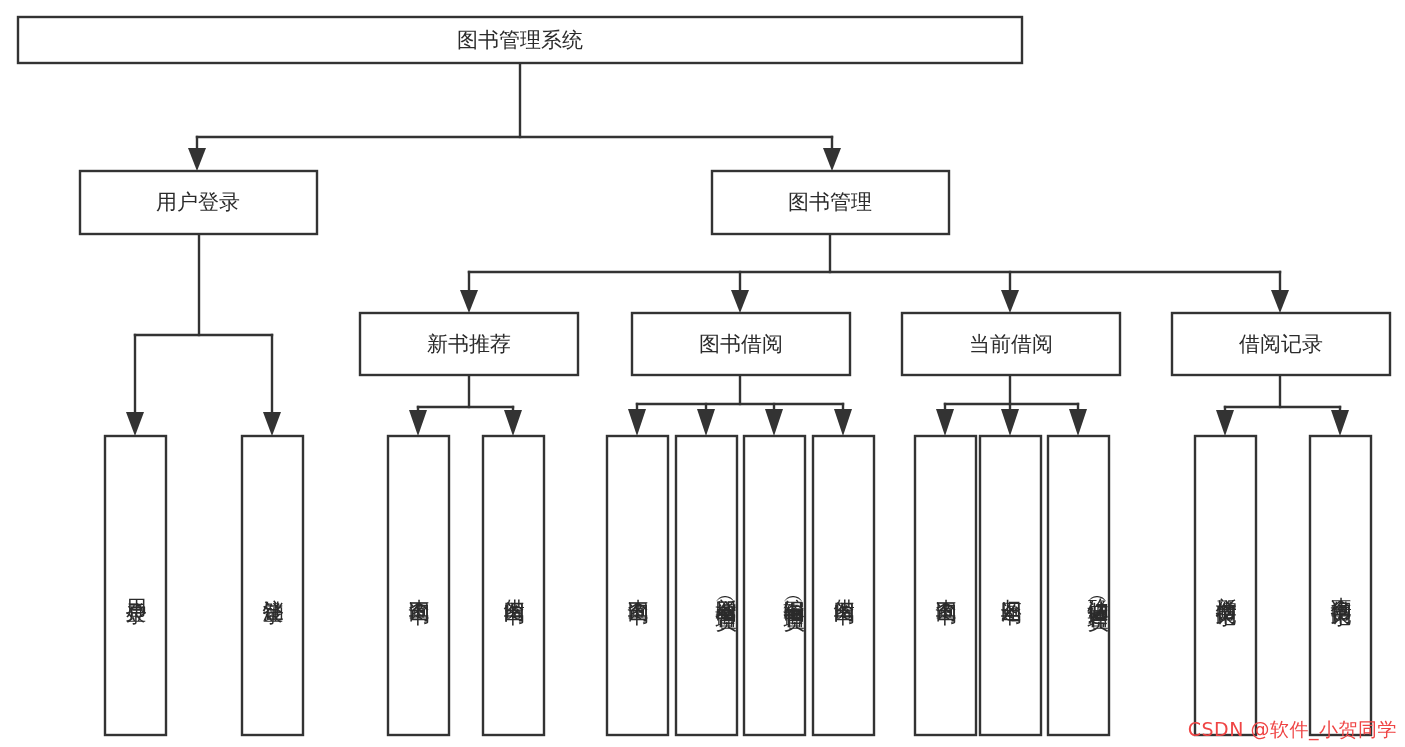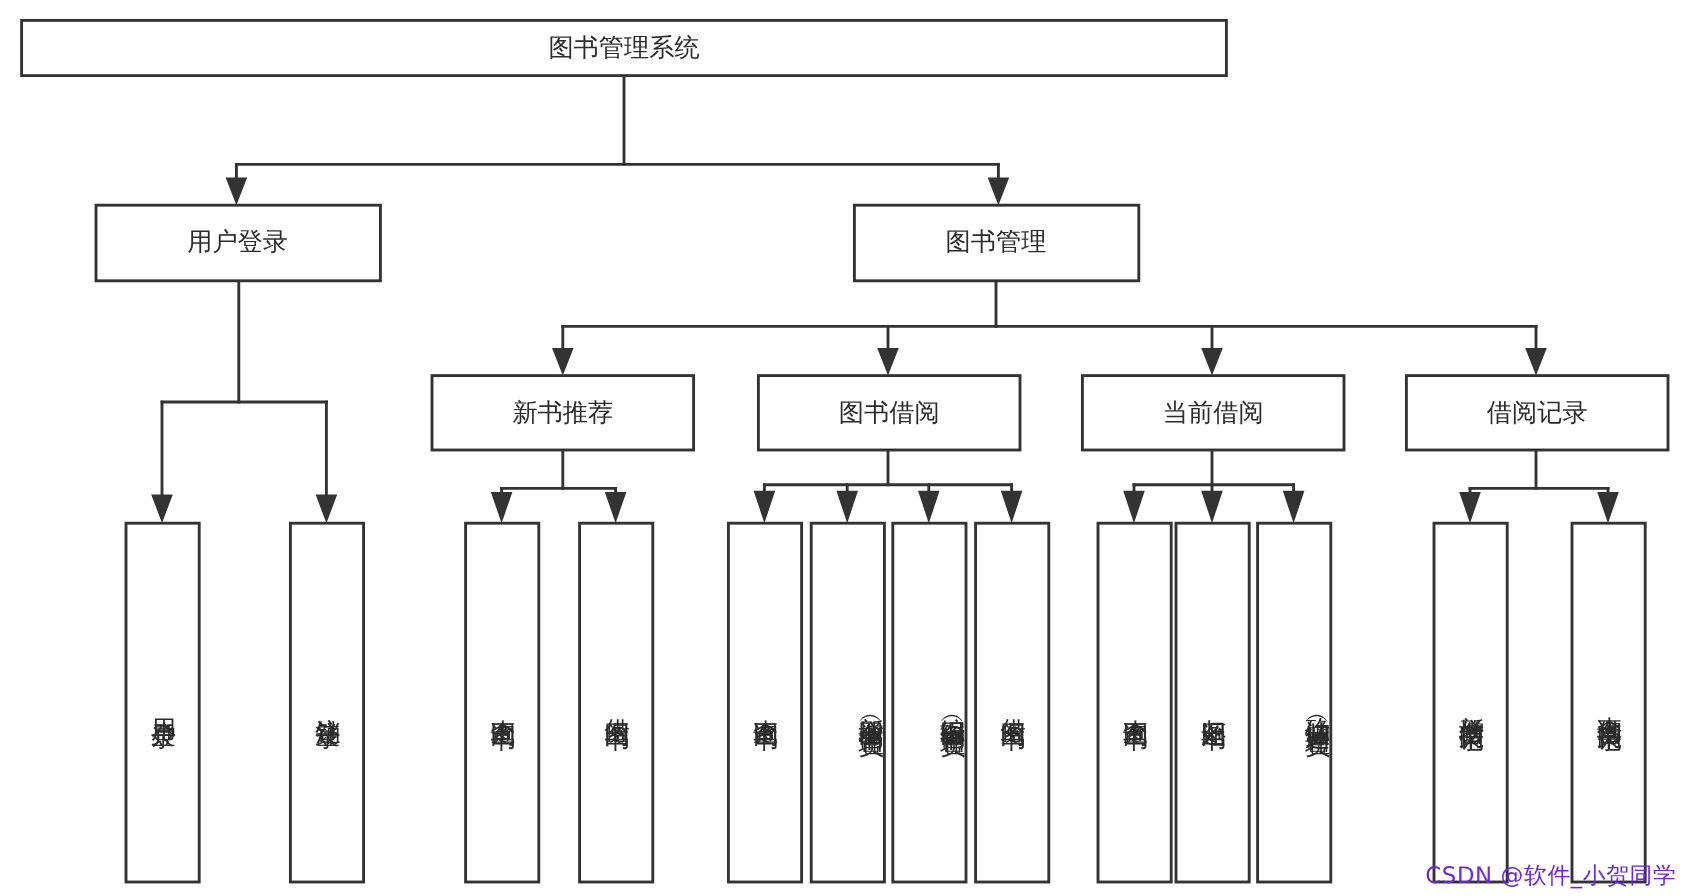--- a/index.html
+++ b/index.html
@@ -58,21 +58,21 @@
     line-height: 1.12;
     letter-spacing: 2px;
     white-space: nowrap;
     text-align: center;
     pointer-events: none;
   }
   .watermark {
     position: absolute;
     right: 8px;
     bottom: 4px;
-    color: #6d28d9;
+    color: #ef4444;
     font-family: "DejaVu Sans", "Liberation Sans", sans-serif;
     font-size: 19px;
     letter-spacing: 0.5px;
     white-space: nowrap;
   }
 </style>
 </head>
 <body>
 
 <div id="diagram-root">

